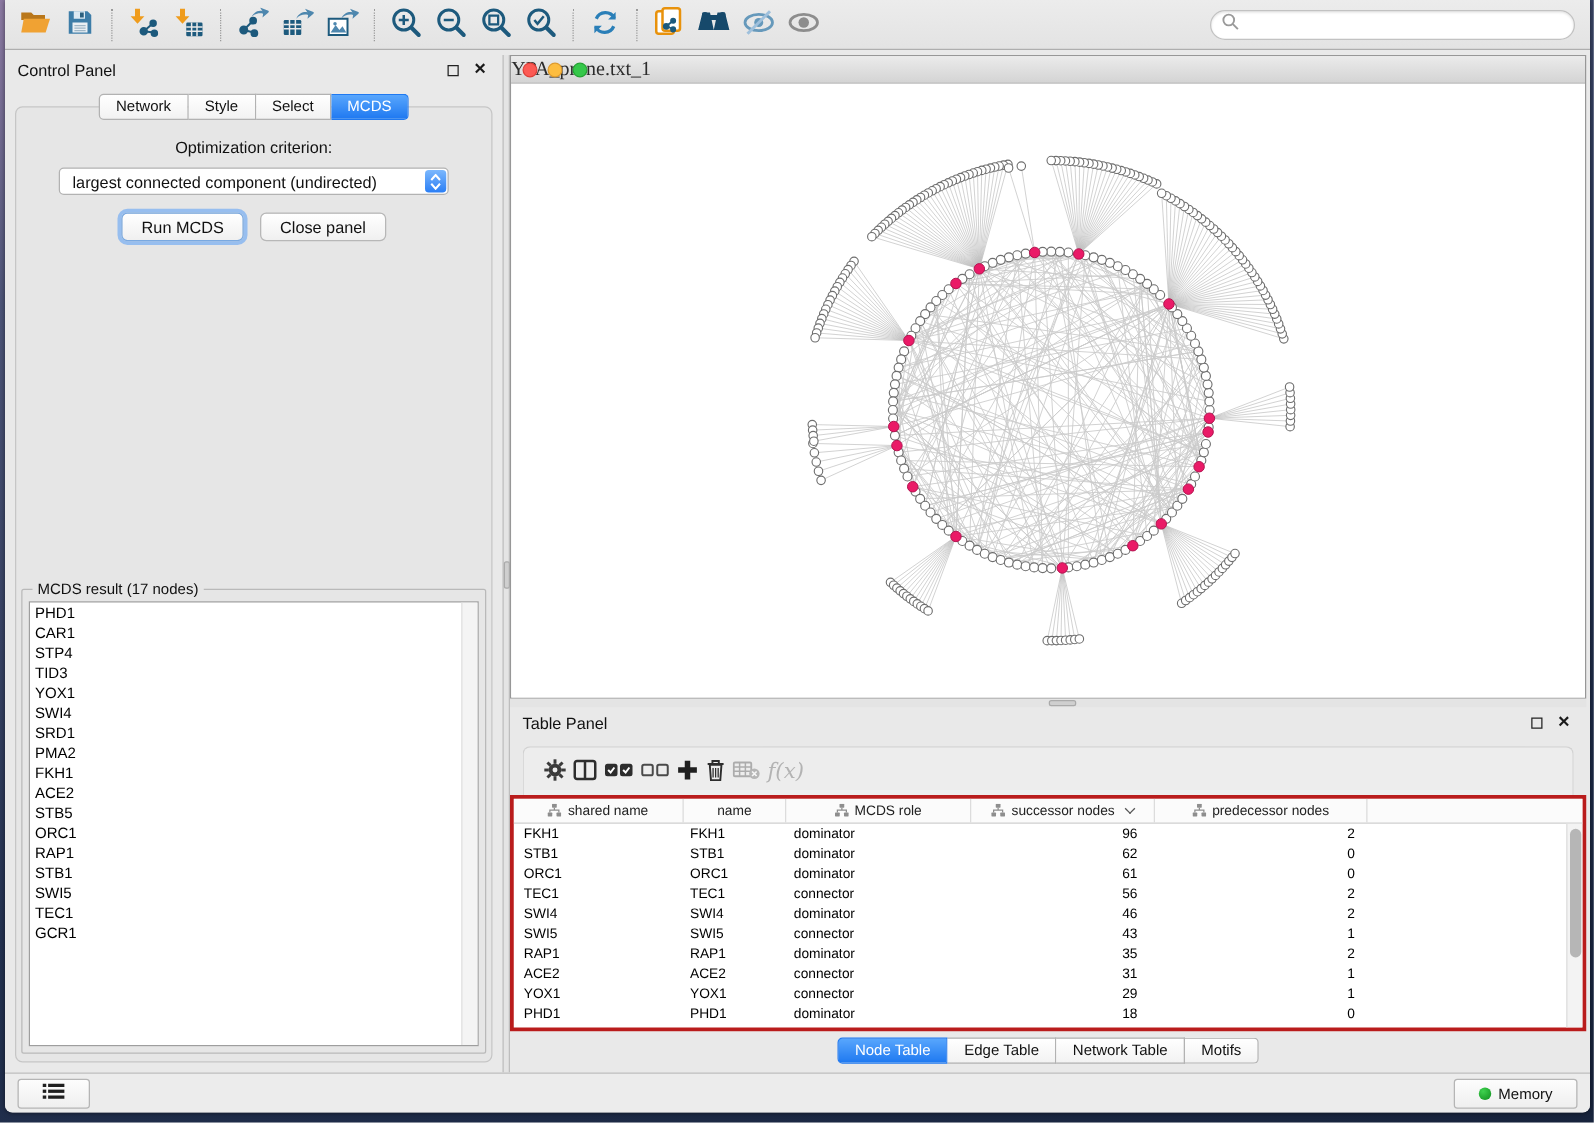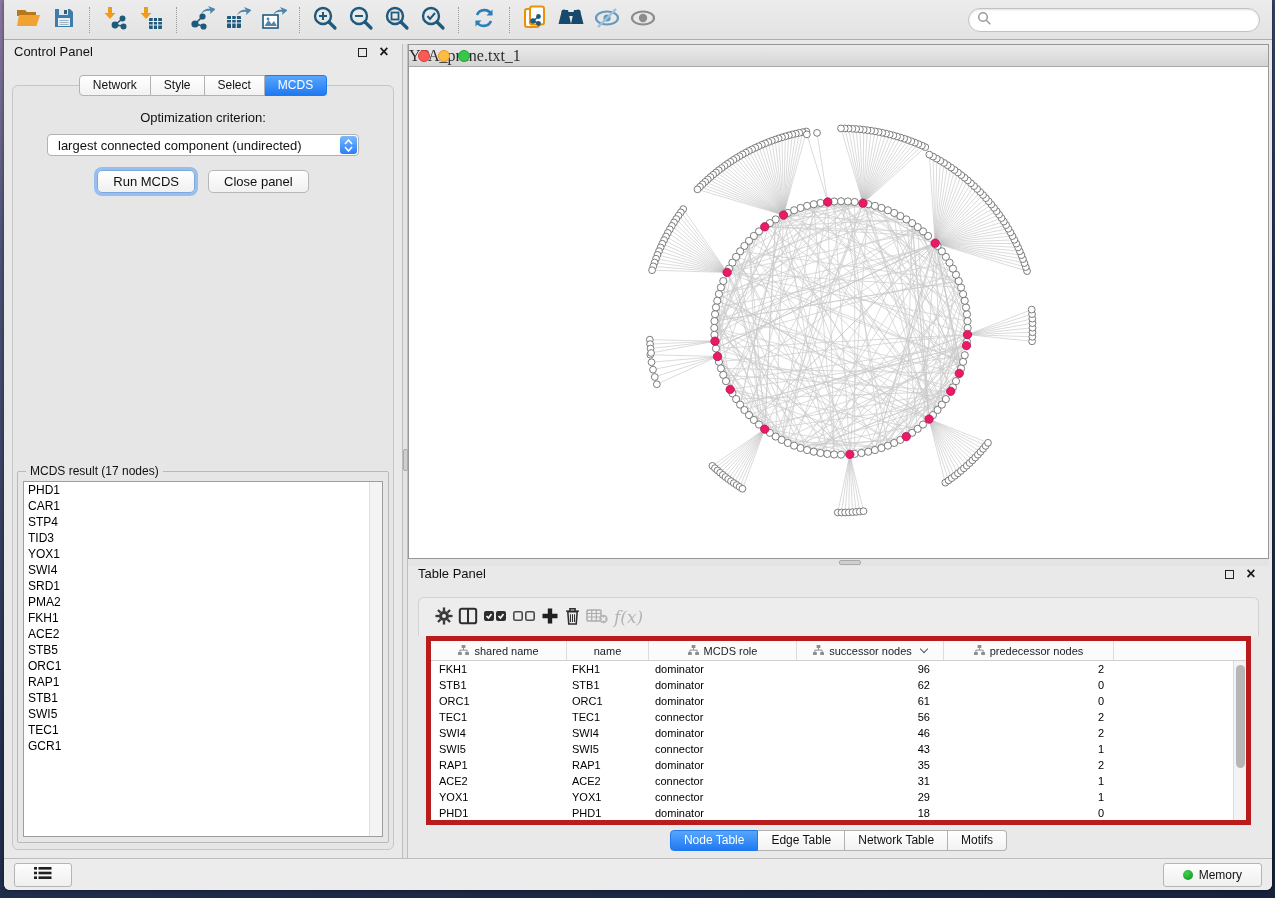--- a/index.html
+++ b/index.html
@@ -24,21 +24,21 @@
   .tsep { width:1px; height:26px; border-left:1px dotted #9a9a9a; margin:0 7px; }
   .searchbox {
     position:absolute; right:12px; top:8px; width:292px; height:24px;
     background:#fff; border:1px solid #c2c2c2; border-radius:12px;
     display:flex; align-items:center; padding-left:8px;
     box-shadow:inset 0 1px 2px rgba(0,0,0,.12);
   }
   .searchbox input { border:none; outline:none; background:transparent; flex:1; font-size:12px; height:18px; }
   
   .cpanel { position:absolute; left:0; top:44px; width:398px; bottom:32px; display:flex; flex-direction:column; }
-  .phead { height:24px; display:flex; align-items:flex-start; padding:0 10px; font-size:13px; color:#111; }
+  .phead { height:24px; display:flex; align-items:center; padding:0 10px; font-size:13px; color:#111; }
   .phead .sp { flex:1; }
   .wicon { width:16px; height:16px; display:flex; align-items:center; justify-content:center; margin-left:6px; background:none; border:none; }
   .float-sq { width:9px; height:9px; border:1.6px solid #222; display:inline-block; }
   .x-glyph { font-size:16px; font-weight:bold; color:#1a1a1a; line-height:10px; }
   .cp-tabs { display:flex; justify-content:center; margin-top:7px; margin-bottom:-11px; position:relative; z-index:2; }
   .seg { display:inline-flex; }
   .seg .sg { background:linear-gradient(#ffffff,#f2f2f2); border:1px solid #b2b2b2; border-left-width:0;
              padding:2px 13px; font-size:12px; line-height:15px; color:#111; }
   .seg .sg:first-child { border-left-width:1px; border-radius:4px 0 0 4px; }
   .seg .sg:last-child { border-radius:0 4px 4px 0; }
@@ -86,21 +86,21 @@
   .netcanvas { flex:1; position:relative; background:#fff; }
   .netcanvas svg { position:absolute; inset:0; }
   
   .tpanel { position:absolute; left:404px; right:3px; top:566px; bottom:32px; background:#e9e9e9;
             display:flex; flex-direction:column; }
   .tp-toolbar { margin:7px 10px 0; height:39px; background:#ededed; border:1px solid #d2d2d2;
                 border-bottom:none; border-radius:6px 6px 0 0; display:flex; align-items:center;
                 gap:5px; padding-left:16px; }
   .ticon { background:none; border:none; display:flex; align-items:center; justify-content:center; height:26px; }
   .fx-label { font-family:"DejaVu Serif","Liberation Serif",serif; font-style:italic; font-size:17px; color:#b3b3b3; }
-  .tablewrap { margin:0 18px; flex:0 0 189px; background:#fff; border:5px solid #b91c1c; position:relative; overflow:hidden; }
+  .tablewrap { margin:0 0; flex:0 0 189px; background:#fff; border:3px solid #b91c1c; position:relative; overflow:hidden; }
   .thead { display:flex; height:20px; background:#fbfbfb; border-bottom:1px solid #cfcfcf; }
   .th { display:flex; align-items:center; justify-content:center; gap:5px; font-size:11px; color:#222;
         border-right:1px solid #dcdcdc; position:relative; }
   .colicon { display:inline-flex; }
   .sortchev { width:6px; height:6px; border-right:1.4px solid #555; border-bottom:1.4px solid #555;
               transform:rotate(45deg); margin-left:4px; margin-top:-3px; }
   .tbody { position:absolute; top:20px; left:0; right:13px; bottom:0; overflow:hidden; }
   .tr { display:flex; height:16px; align-items:center; }
   .td { font-size:11px; color:#000; white-space:nowrap; overflow:hidden; }
   .c1 { width:136px; padding-left:8px; }

